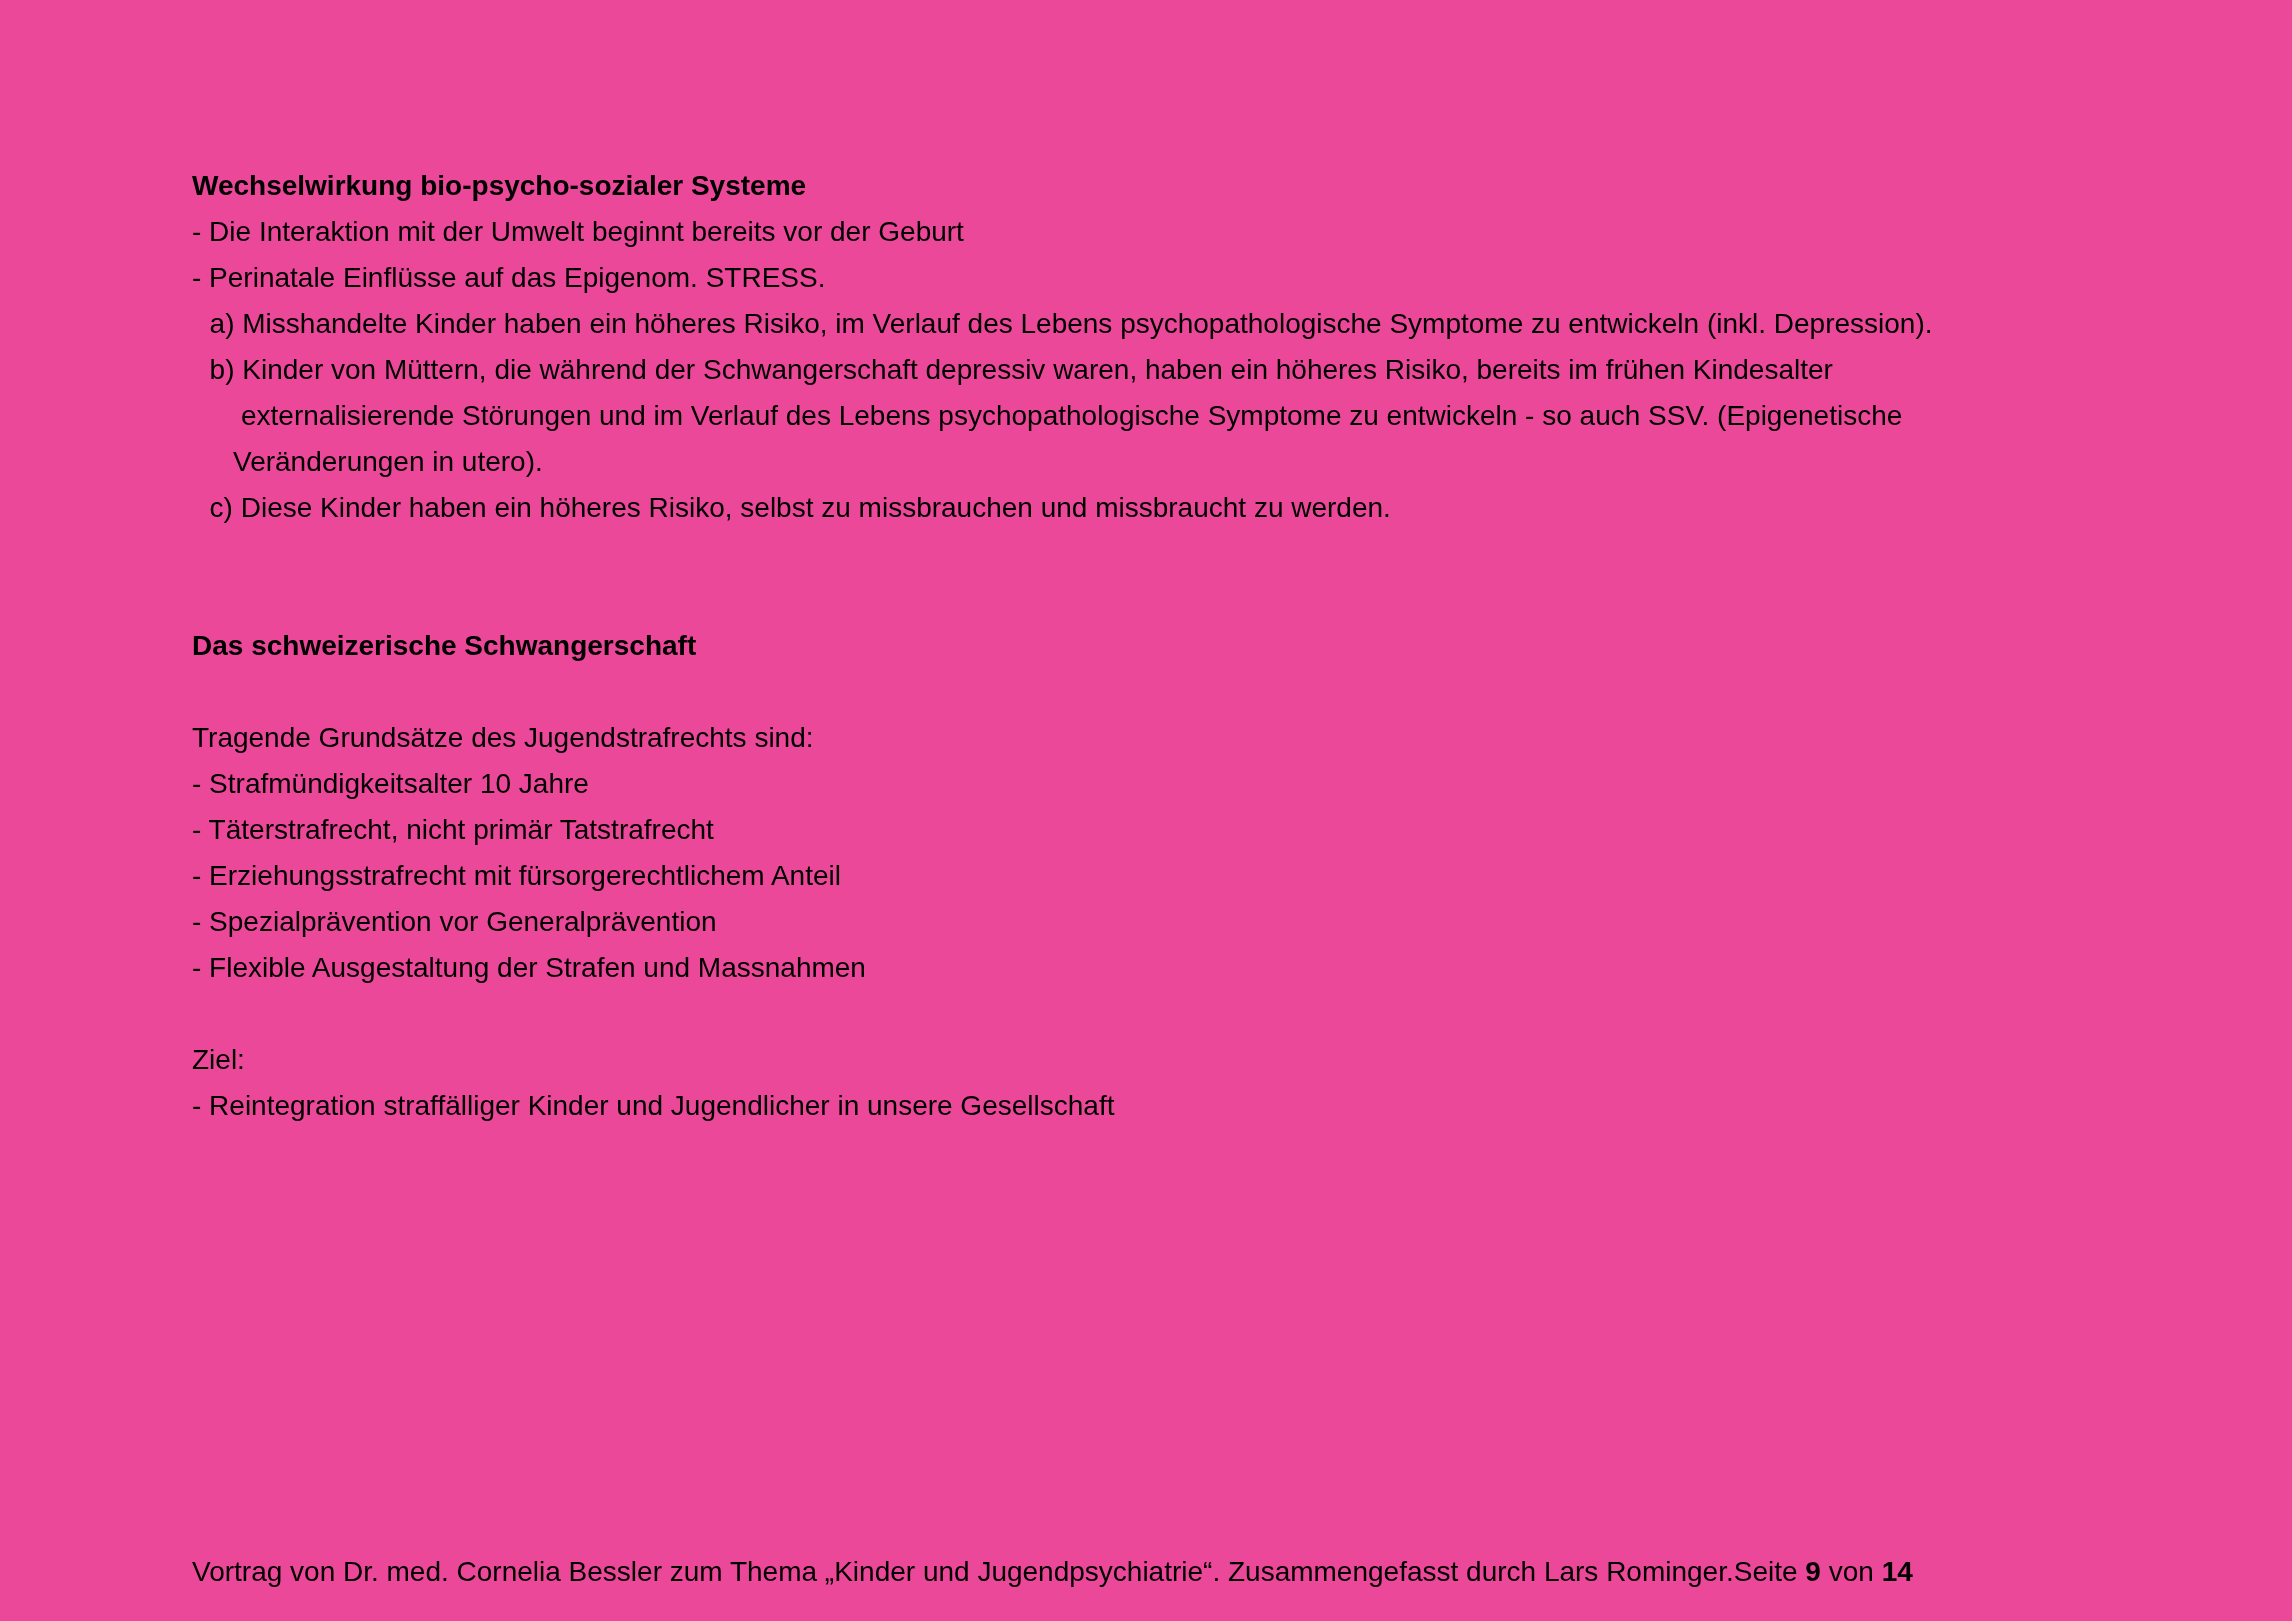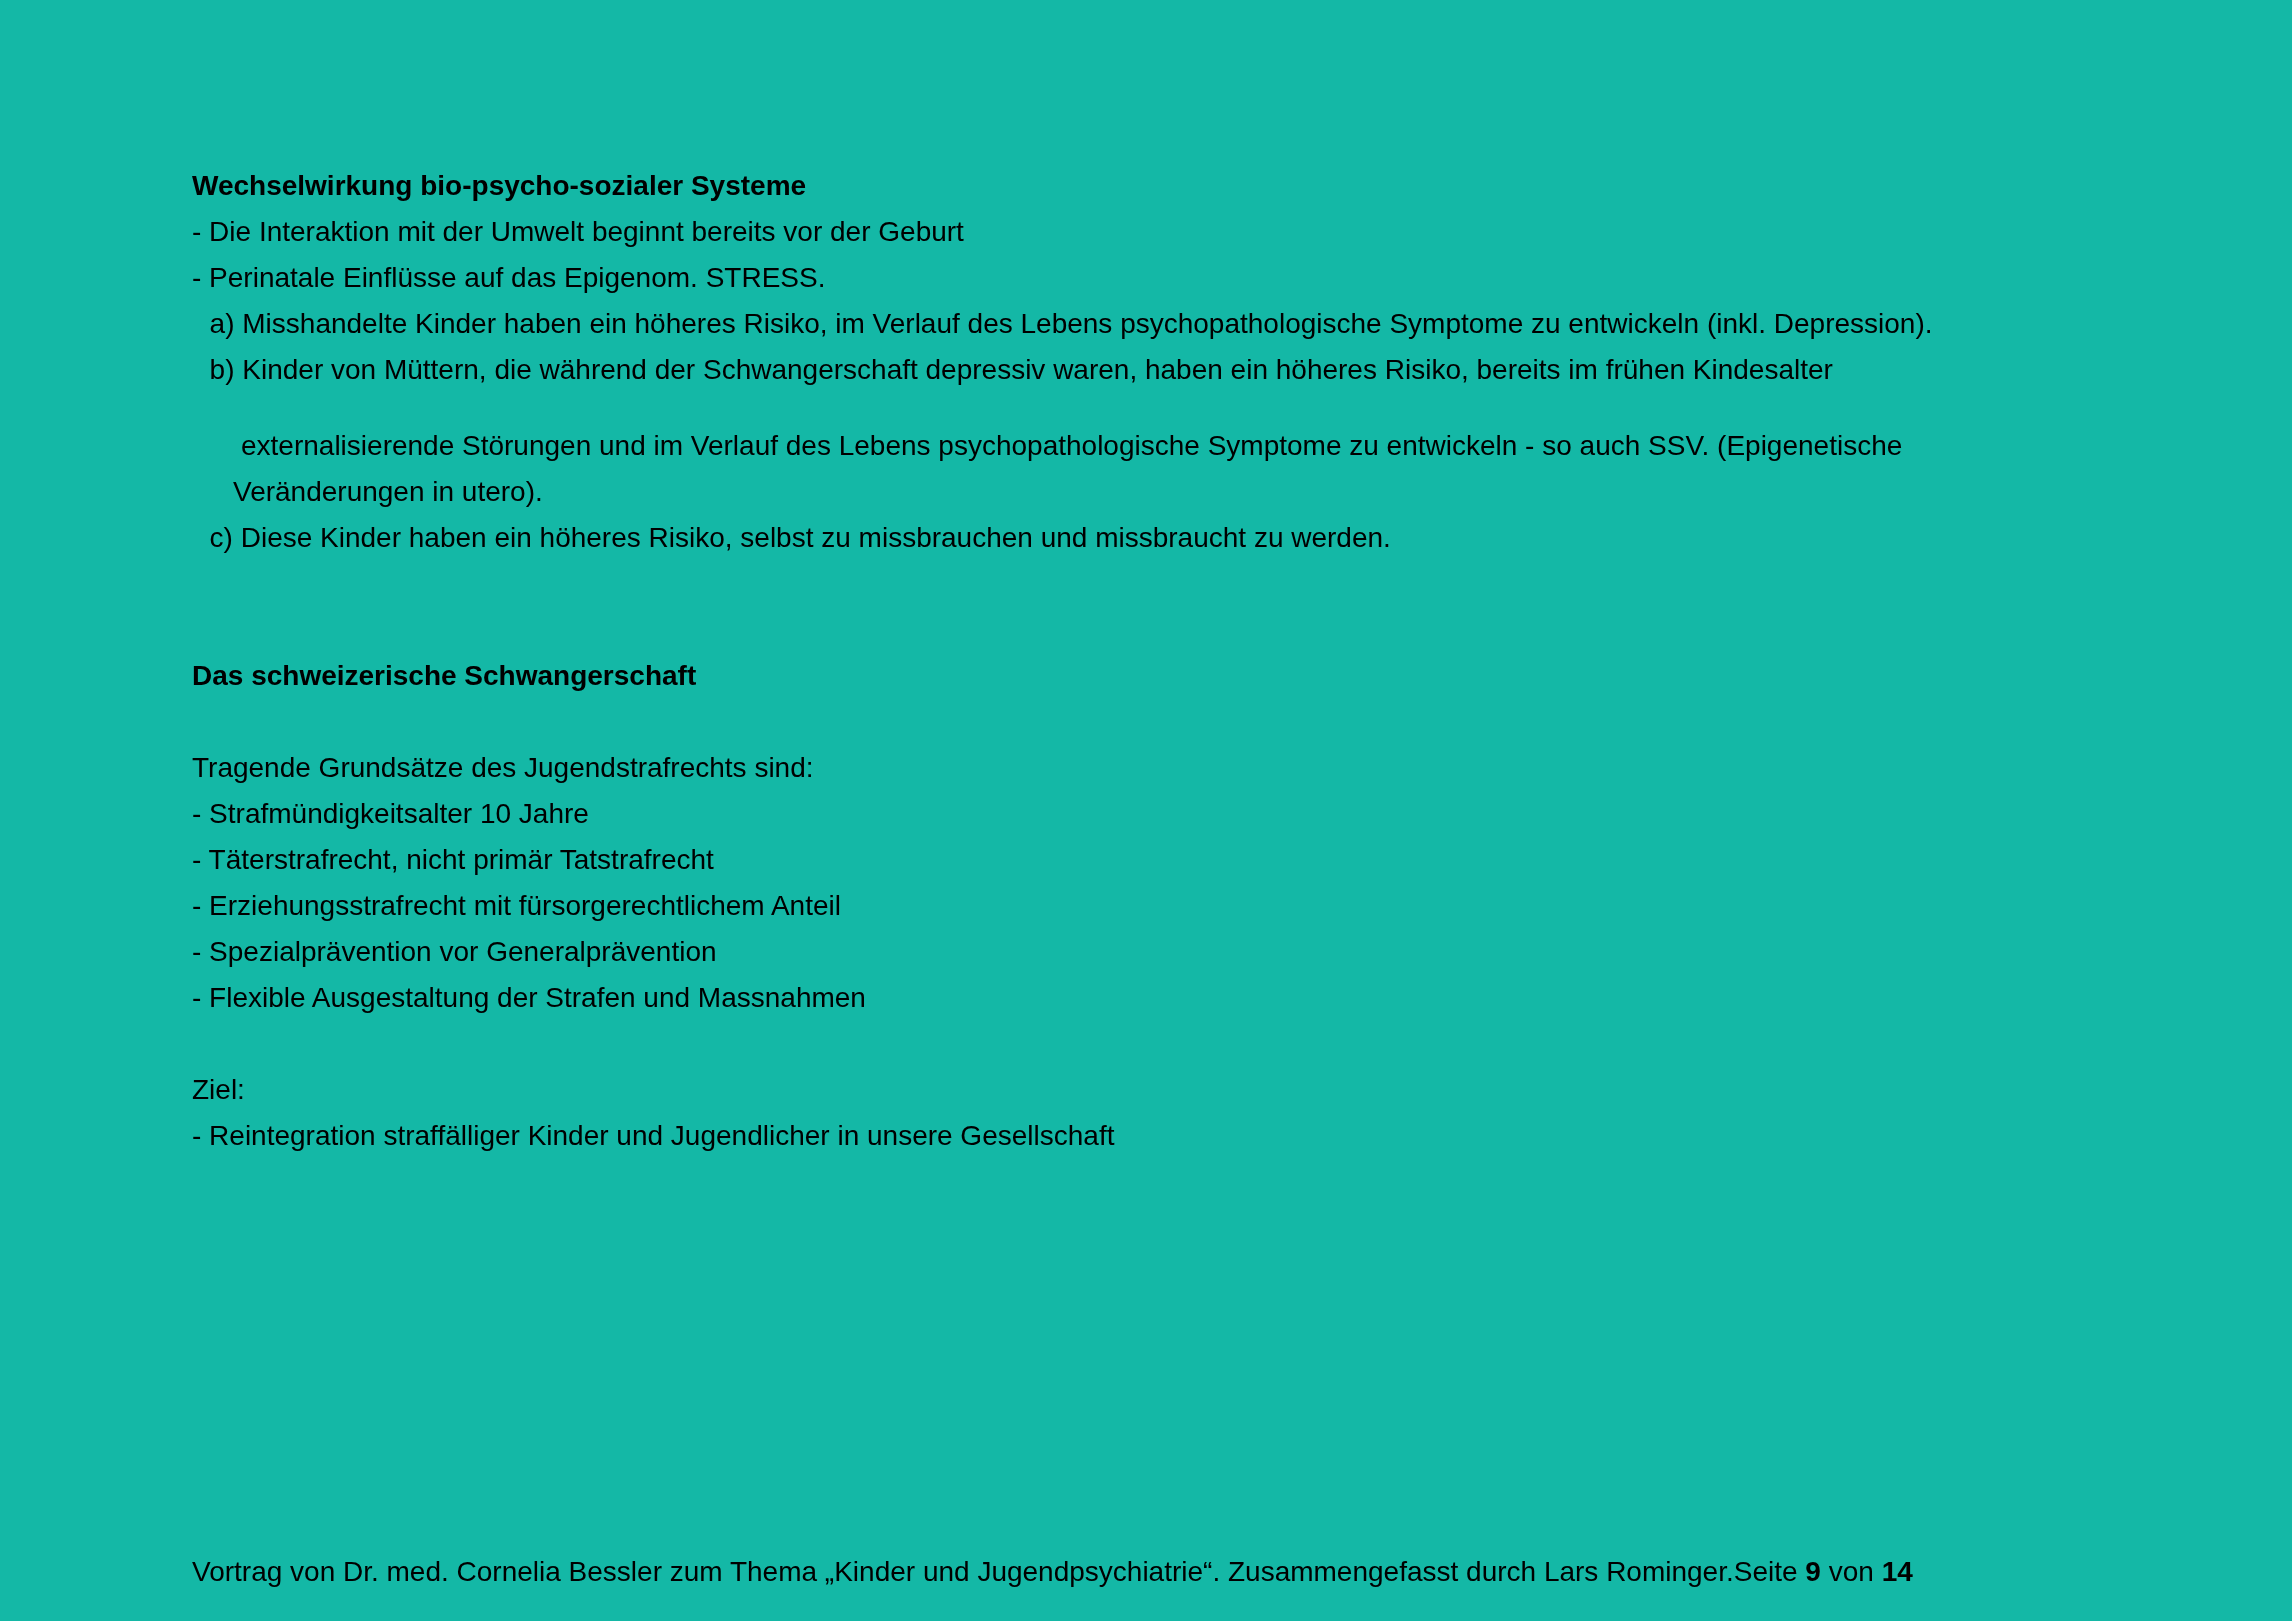--- a/index.html
+++ b/index.html
@@ -12,21 +12,21 @@
     position: relative;
     width: 2293px;
     height: 1621px;
     overflow: hidden;
     font-family: "Liberation Sans", sans-serif;
     color: #000000;
   }
   .page {
     position: absolute;
     inset: 0;
-    background: #14b8a6;
+    background: #ec4899;
   }
   .content {
     position: absolute;
     top: 163px;
     left: 192px;
     right: 147px;
   }
   .line {
     margin: 0;
     padding: 0;
@@ -36,21 +36,21 @@
     white-space: nowrap;
     font-weight: 400;
   }
   .line.bold {
     font-weight: 700;
   }
   .line.blank {
     
   }
   .indent-item  { padding-left: 17.6px; }  
-  .indent-cont1 { padding-left: 49px; margin-top: 30px; }  
+  .indent-cont1 { padding-left: 49px; }  
   .indent-cont2 { padding-left: 41px; }  
   .footer {
     position: absolute;
     top: 1549px;
     left: 192px;
     width: 1908px;
     display: flex;
     align-items: baseline;
     font-size: 28px;
     line-height: 46px;

